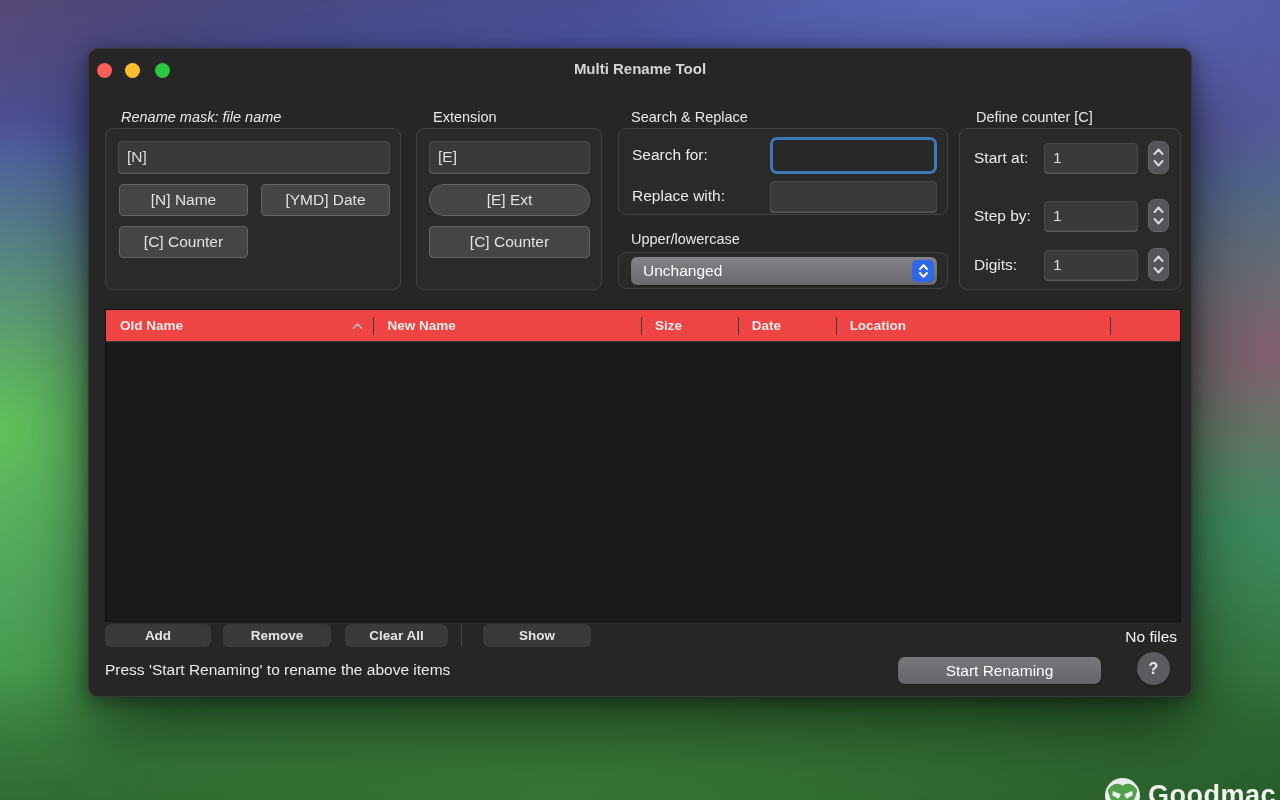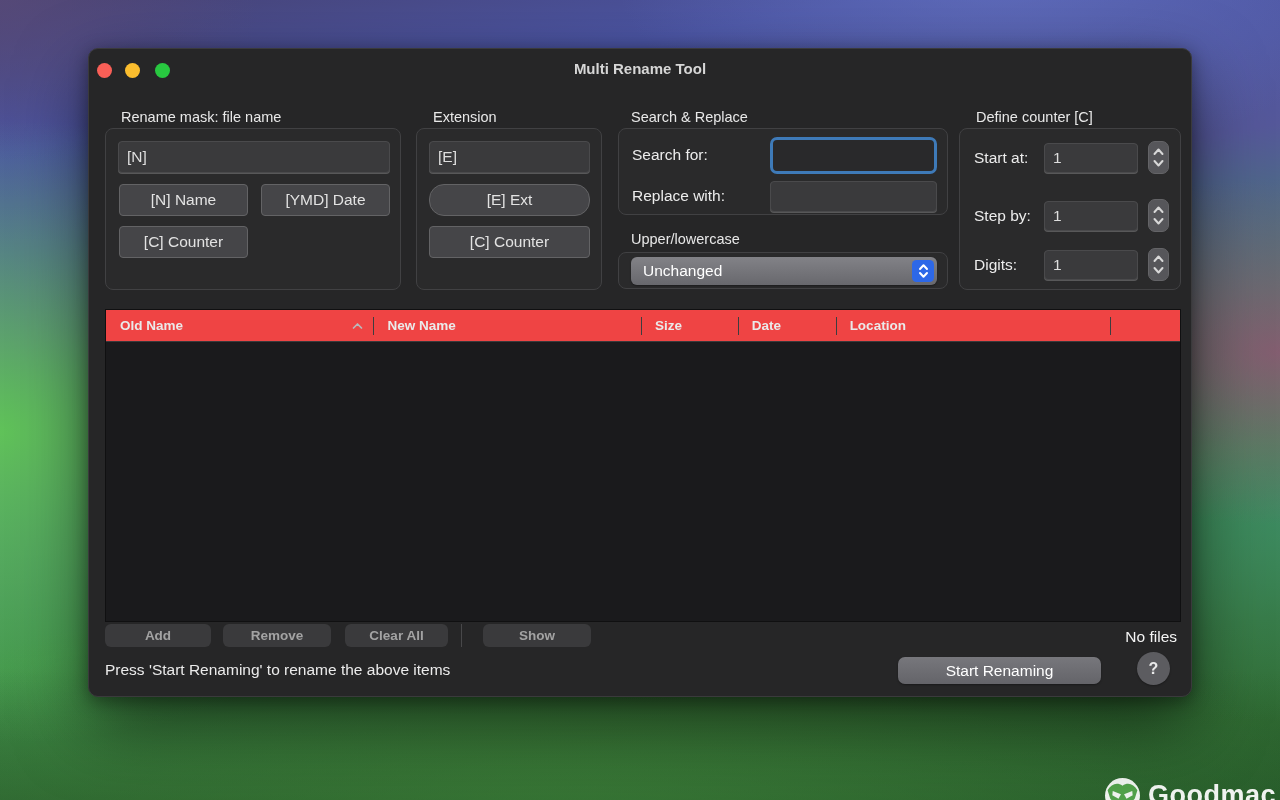--- a/index.html
+++ b/index.html
@@ -33,21 +33,21 @@
   .titlebar { position:absolute; left:0; top:0; right:0; height:40px; }
   .light { position:absolute; top:14px; width:15px; height:15px; border-radius:50%; cursor:default; }
   .light.red    { left:8px;  background:#f95f57; }
   .light.yellow { left:36px; background:#fbbd2e; }
   .light.green  { left:66px; background:#28c840; }
   .win-title { position:absolute; left:0; right:0; top:11px; text-align:center;
     font-size:15px; font-weight:700; color:#d6d6d6; }
 
   
   .sec-label { position:absolute; top:60px; font-size:14.5px; color:#e8e8e8; }
-  .lbl-mask    { left:32px; }
+  .lbl-mask    { left:32px;font-style:italic; }
   .lbl-ext     { left:344px; }
   .lbl-sr      { left:542px; }
   .lbl-counter { left:887px; }
   .lbl-case    { position:absolute; left:542px; top:182px; font-size:14.5px; color:#e8e8e8; }
 
   
   .panel { position:absolute; background:#2a2a2b; border:1px solid #414143; border-radius:8px; }
   .p1  { left:16px;  top:79px;  width:296px; height:162px; }
   .p2  { left:327px; top:79px;  width:186px; height:162px; }
   .p3a { left:529px; top:79px;  width:330px; height:87px;padding-left:14px;  }
@@ -106,21 +106,21 @@
     font-size:13.5px; font-weight:700; color:#eaeaea; cursor:default; }
   .th:not(:first-child)::before { content:""; position:absolute; left:0; top:7px;
     width:1px; height:18px; background:#3d3d3f; }
   .th-old { width:268px; } .th-new { width:268px; } .th-size { width:97px; }
   .th-date { width:98px; } .th-loc { width:275px; } .th-extra { width:70px; }
   .sort { margin-left:auto; margin-right:10px; display:flex; align-items:center; }
   .tbody { position:absolute; left:0; right:0; top:32px; bottom:0; background:#1a1a1c; }
 
   
   .tbtn { position:absolute; top:575px; height:23px; background:#3a3a3c; border:none;
-    border-radius:6px; color:#a3a3a3; font-size:13.5px; font-weight:700; font-family:inherit;
+    border-radius:6px; color:#e5e5e5; font-size:13.5px; font-weight:700; font-family:inherit;
     display:flex; align-items:center; justify-content:center; cursor:default; }
   .tb-add    { left:16px;  width:106px; }
   .tb-remove { left:134px; width:108px; }
   .tb-clear  { left:256px; width:103px; }
   .tb-divider { position:absolute; left:372px; top:575px; width:1px; height:23px; background:#48484a; }
   .tb-show   { left:394px; width:108px; }
   .no-files { position:absolute; right:14px; top:576px; height:23px; line-height:23px;
     font-size:15.5px; color:#f4f4f4; }
 
   

